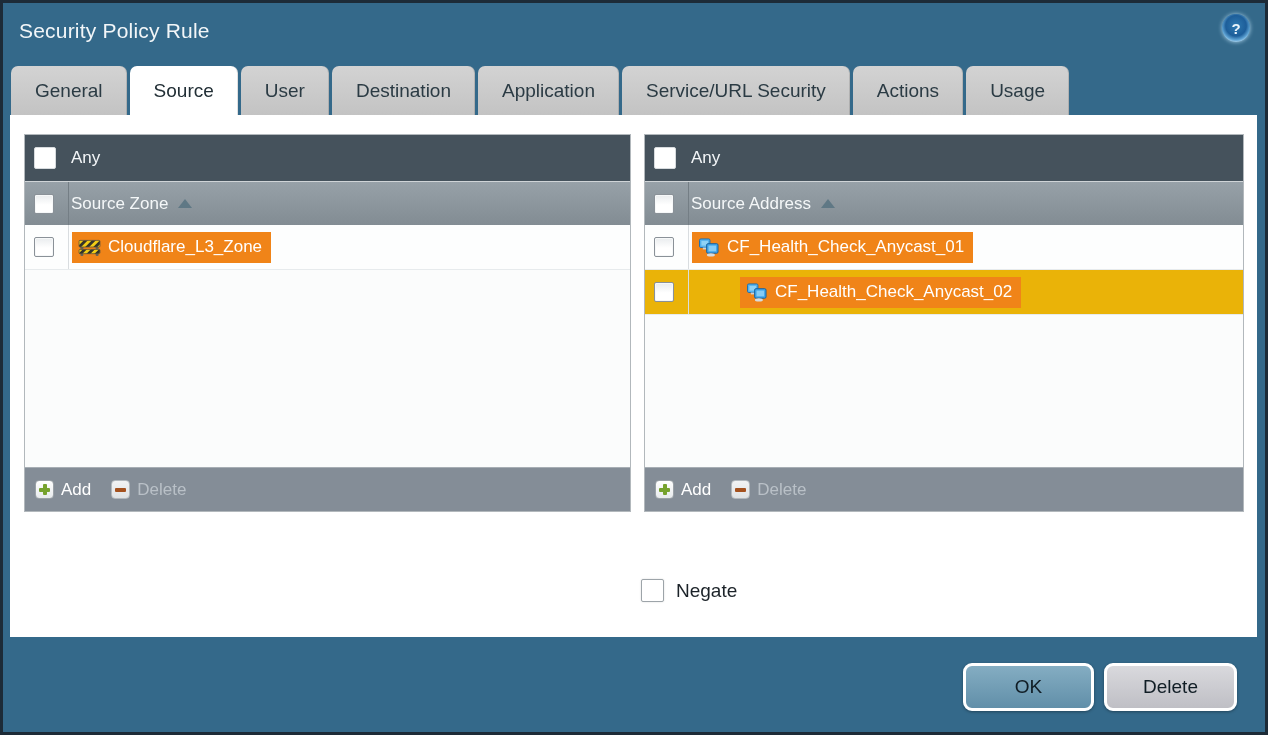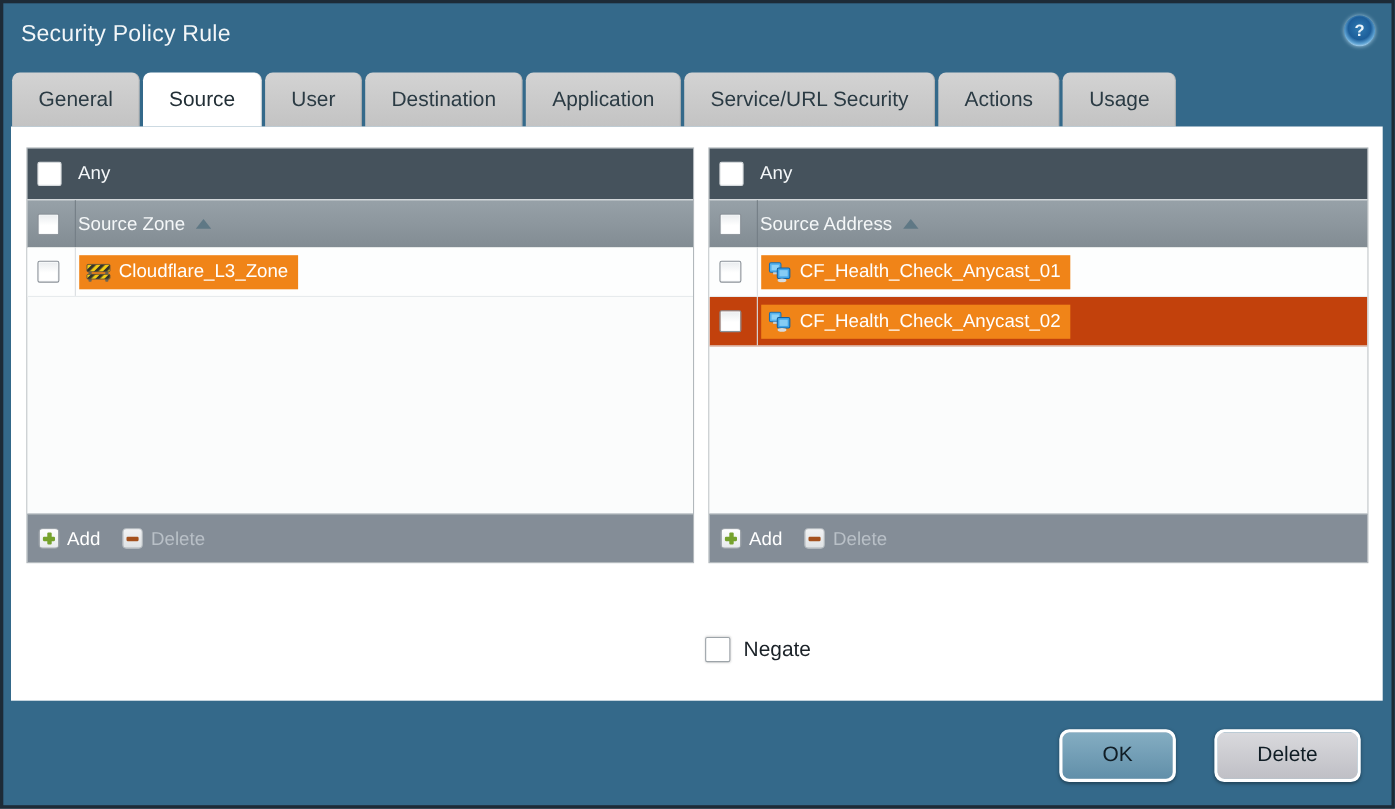--- a/index.html
+++ b/index.html
@@ -38,21 +38,21 @@
   .cb-cell{width:44px;height:100%;display:flex;align-items:center;padding-left:9px;flex:0 0 auto;}
   .col-header .cb-cell{border-right:1px solid #747e85;}
   .cb{width:20px;height:20px;border:1px solid #8a9198;border-radius:2px;
     background:linear-gradient(180deg,#e9ecee,#ffffff 55%);box-shadow:inset 0 0 0 1px #f6f8f9;}
   .col-title{color:#f4f7f8;font-size:17px;margin-left:2px;}
   .sort-asc-icon{width:0;height:0;border-left:7px solid transparent;border-right:7px solid transparent;
     border-bottom:9px solid #5f7885;margin-left:10px;display:inline-block;}
 
   .rows{flex:1 1 auto;background:#fbfcfc;overflow:hidden;}
   .row{height:45px;display:flex;align-items:center;border-bottom:1px solid #e7ebed;background:#fdfefe;}
-  .row.alt{background:#c2410c;}
+  .row.alt{background:#eab308;gap:48px;}
   .row .cb-cell{border-right:1px solid #d9dde0;height:100%;}
   .tag{display:inline-flex;align-items:center;gap:7px;background:#f08418;color:#ffffff;
     font-size:17px;height:31px;padding:0 9px 0 6px;margin-left:3px;}
   .tag svg{display:block;}
 
   .panel-footer{height:44px;background:#848d97;border-top:1px solid #a7aeb4;display:flex;align-items:center;
     gap:20px;padding-left:10px;flex:0 0 auto;text-align:right;}
   .toolbtn{display:inline-flex;align-items:center;gap:7px;font-size:17px;cursor:default;}
   .toolbtn.add{color:#ffffff;}
   .toolbtn.delete{color:#b9c0c7;}
@@ -63,21 +63,21 @@
   .icon-minus{background:linear-gradient(180deg,#f2f3f4,#dfe2e4);border-color:#b2b8bd;}
   .icon-minus::before{content:"";position:absolute;left:3px;right:3px;top:7px;height:4px;background:#a4511e;border-radius:1px;}
 
   .negate-wrap{position:absolute;left:631px;top:464px;display:flex;align-items:center;gap:12px;}
   .cb-negate{width:23px;height:23px;background:#ffffff;border:1px solid #9da4a9;border-radius:2px;box-shadow:0 0 2px rgba(0,0,0,.15);}
   .negate-label{font-size:19px;color:#1b2228;}
 
   
   .btn{position:absolute;height:48px;border-radius:9px;border:3px solid #ffffff;display:flex;align-items:center;
     justify-content:center;font-size:19px;color:#101d25;box-shadow:0 1px 3px rgba(0,0,0,.35);cursor:default;}
-  .btn-ok{left:960px;top:660px;width:106px;background:linear-gradient(180deg,#84adc2,#618fa9);}
+  .btn-ok{left:960px;top:660px;width:131px;background:linear-gradient(180deg,#84adc2,#618fa9);}
   .btn-cancel{left:1101px;top:660px;width:133px;background:linear-gradient(180deg,#d9d9dd,#bfbfc5);}
 </style>
 </head>
 <body>
 
 <div class="stage">
   <div class="dialog">
 
     <div class="titlebar">
       <div class="title-text">Security Policy Rule</div>

